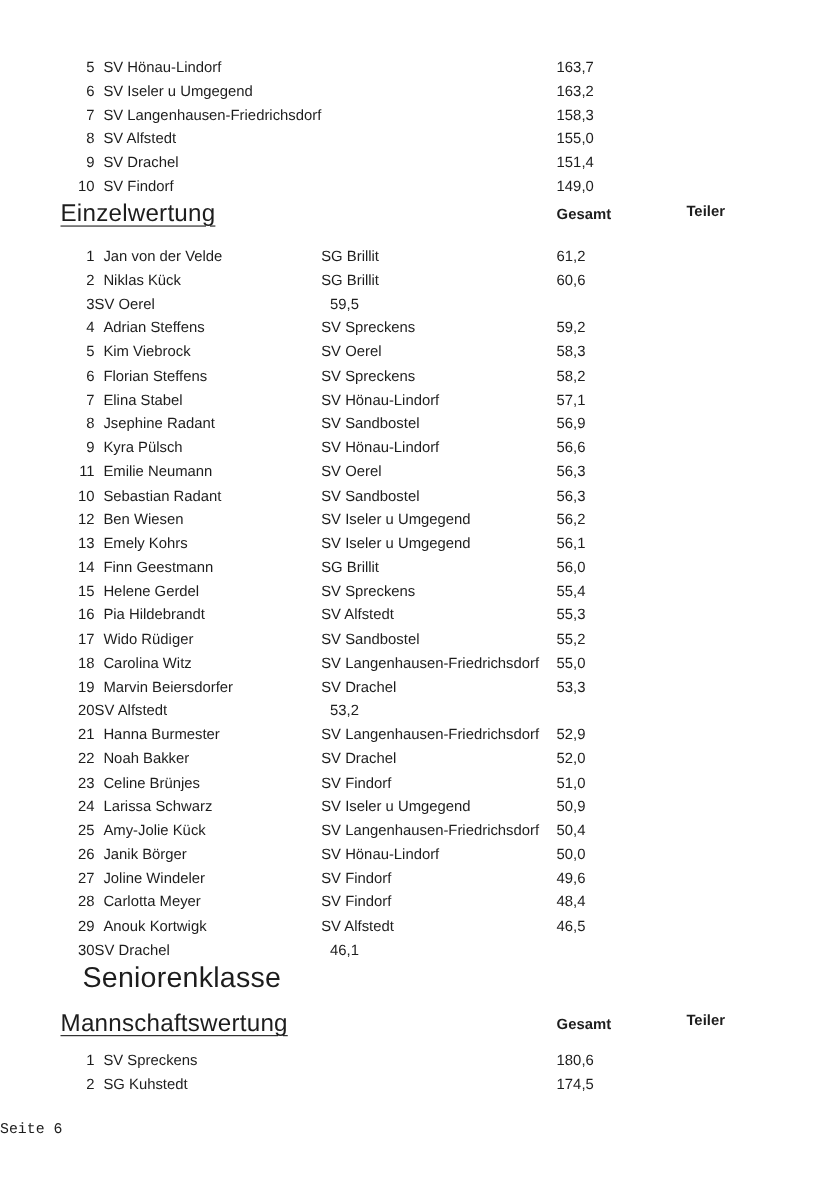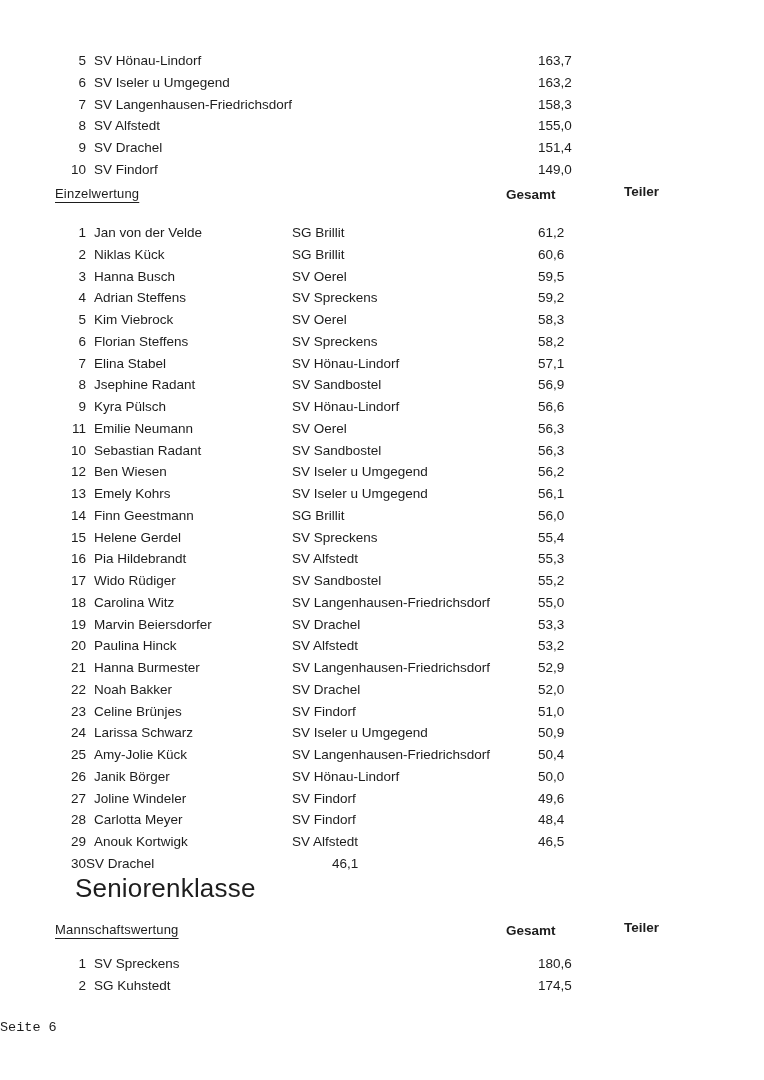--- a/index.html
+++ b/index.html
@@ -12,25 +12,25 @@
     font-size: 13.5px;
     color: #1d1d1d;
     overflow: hidden;
   }
   .rows { position: absolute; left: 0; }
   .row { display: flex; height: 21.75px; line-height: 21.75px; white-space: nowrap; }
   .c-rank  { width: 86px;  text-align: right; flex: none; }
   .c-name  { width: 198px; margin-left: 8px; flex: none; overflow: visible; }
   .c-name.wide { width: 412px; }
   .c-club  { width: 214px; flex: none; }
-  .c-value { width: 120px; flex: none; margin-left: 32px; }
+  .c-value { width: 120px; flex: none; }
 
   .h2 {
     position: absolute;
-    font-size: 13px;
+    font-size: 22px;
     line-height: 22px;
     text-decoration: underline;
     text-decoration-thickness: 1.3px;
     text-underline-offset: 4px;
     letter-spacing: 0.2px;
   }
   .h1 {
     position: absolute;
     font-size: 26px;
     line-height: 30px;
@@ -104,21 +104,20 @@
         <span class="c-value">61,2</span>
       </div>
       <div class="row">
         <span class="c-rank">2</span>
         <span class="c-name">Niklas Kück</span>
         <span class="c-club">SG Brillit</span>
         <span class="c-value">60,6</span>
       </div>
       <div class="row">
         <span class="c-rank">3</span>
-        <span class="c-name">Hanna Busch</span>
         <span class="c-club">SV Oerel</span>
         <span class="c-value">59,5</span>
       </div>
       <div class="row">
         <span class="c-rank">4</span>
         <span class="c-name">Adrian Steffens</span>
         <span class="c-club">SV Spreckens</span>
         <span class="c-value">59,2</span>
       </div>
       <div class="row">
@@ -206,21 +205,20 @@
         <span class="c-value">55,0</span>
       </div>
       <div class="row">
         <span class="c-rank">19</span>
         <span class="c-name">Marvin Beiersdorfer</span>
         <span class="c-club">SV Drachel</span>
         <span class="c-value">53,3</span>
       </div>
       <div class="row">
         <span class="c-rank">20</span>
-        <span class="c-name">Paulina Hinck</span>
         <span class="c-club">SV Alfstedt</span>
         <span class="c-value">53,2</span>
       </div>
       <div class="row">
         <span class="c-rank">21</span>
         <span class="c-name">Hanna Burmester</span>
         <span class="c-club">SV Langenhausen-Friedrichsdorf</span>
         <span class="c-value">52,9</span>
       </div>
       <div class="row">

